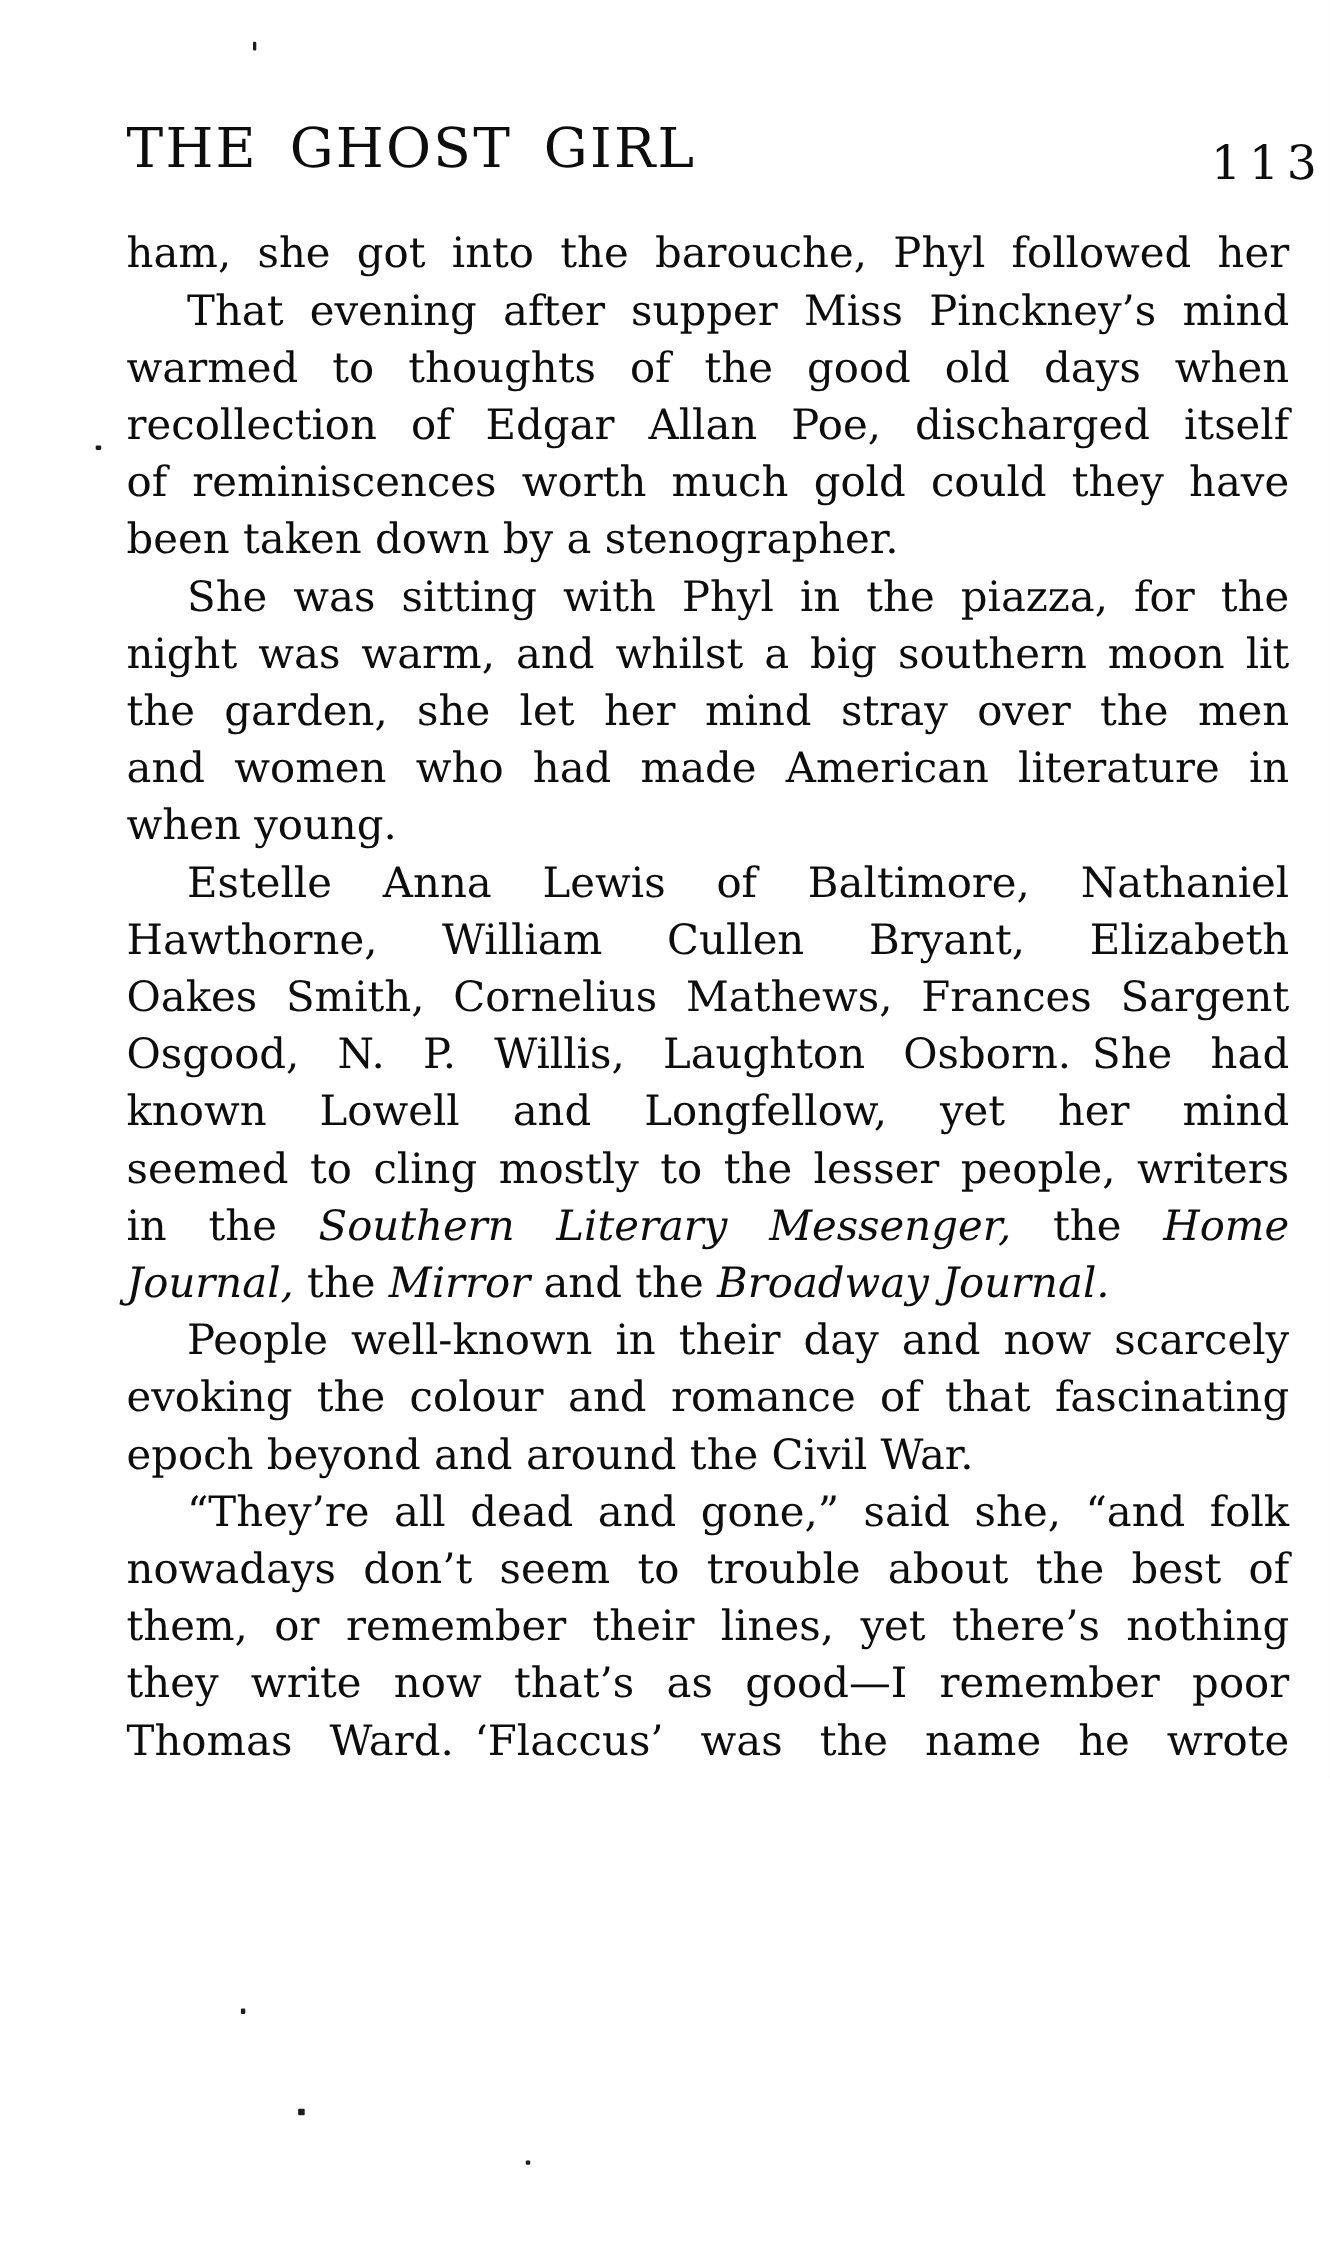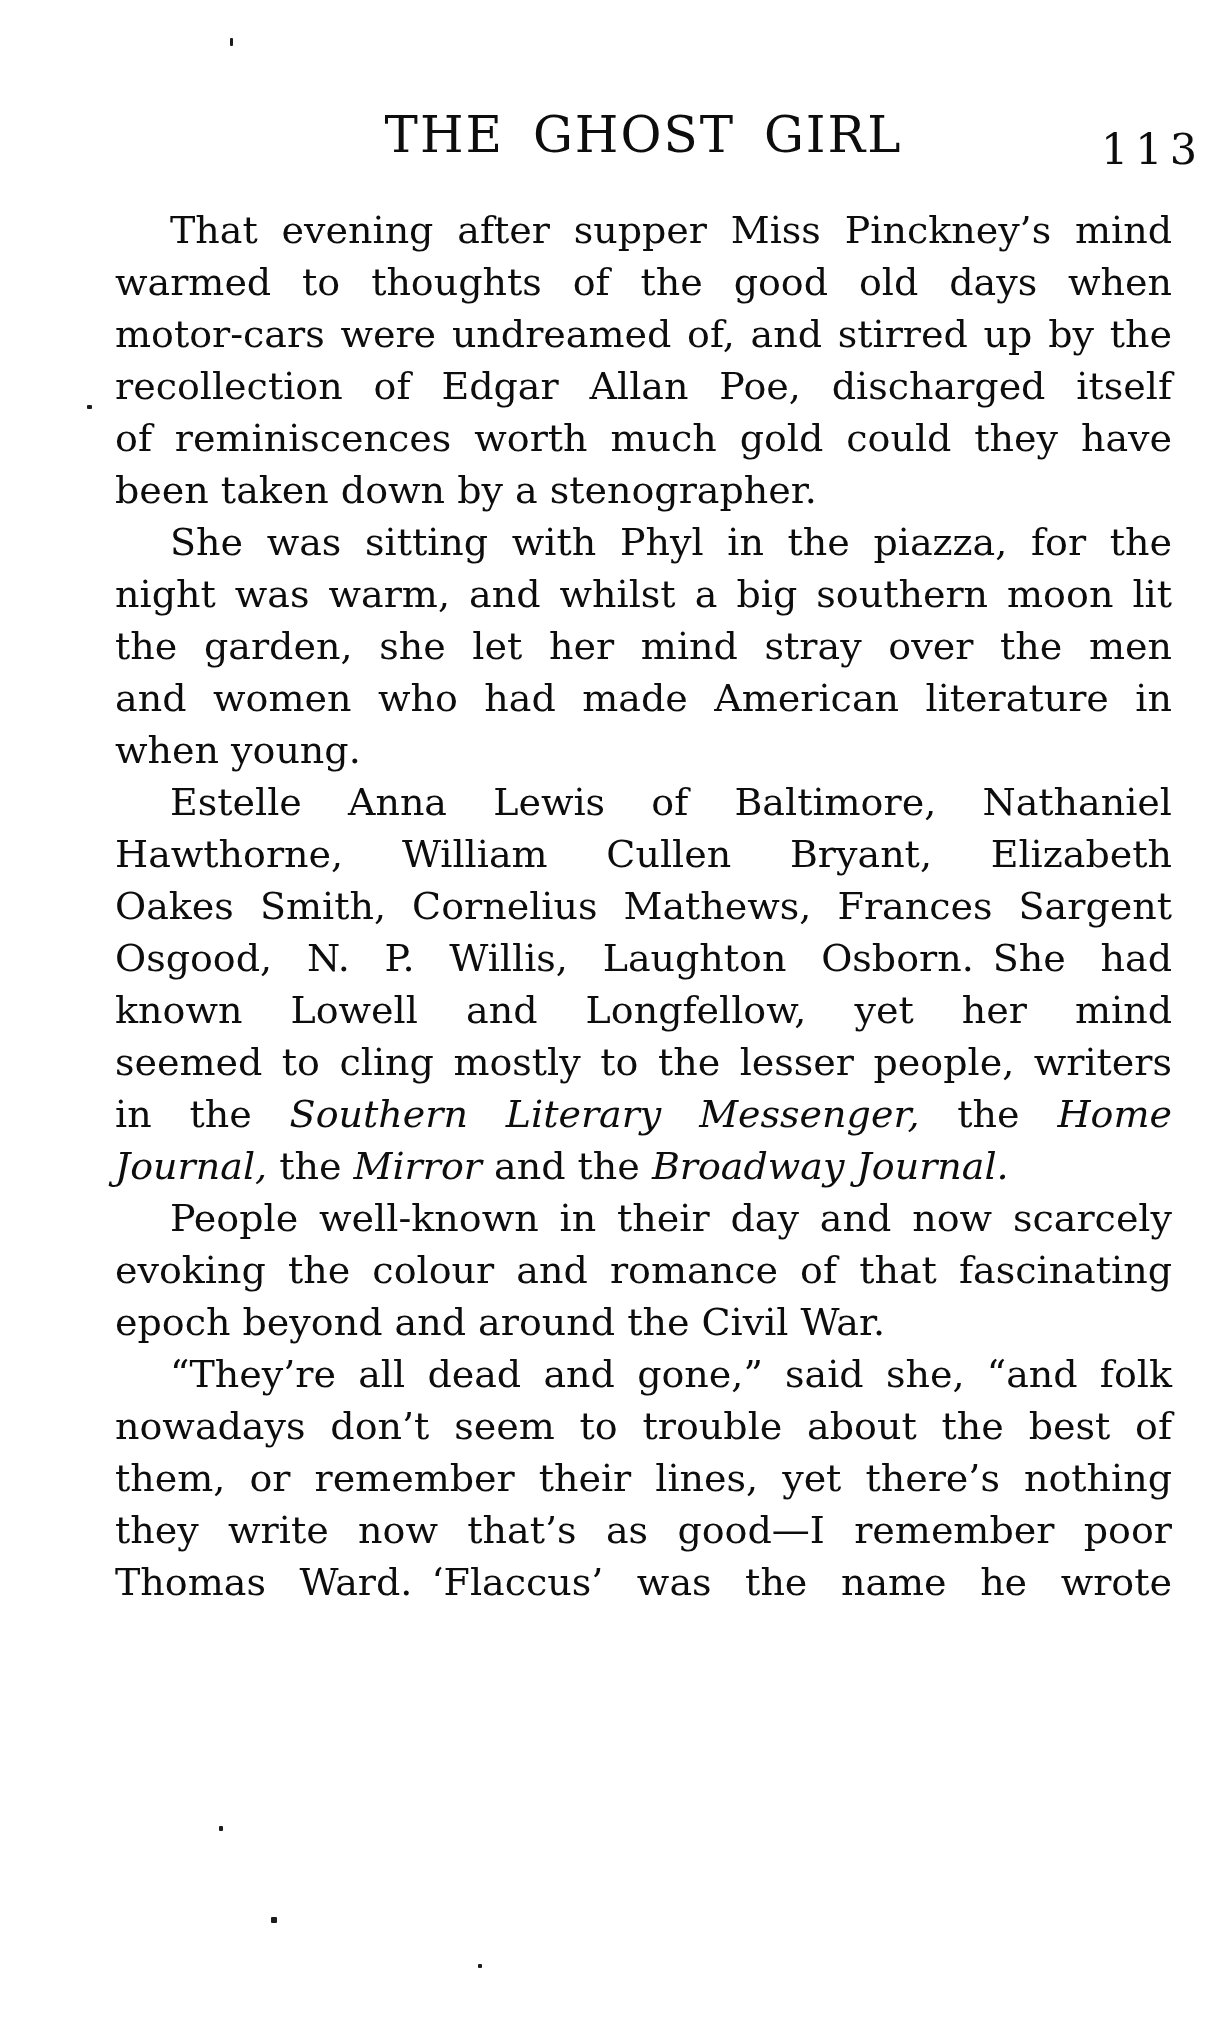--- a/index.html
+++ b/index.html
@@ -11,21 +11,20 @@
     font-family: "DejaVu Serif", "Liberation Serif", serif;
     color: #0d0d0d;
     overflow: hidden;
     margin: 0 auto;
   }
   .running-head {
     position: absolute;
     left: 115px;
     top: 106px;
     width: 1057px;
-    text-align: center;
     font-size: 50px;
     letter-spacing: 2px;
     word-spacing: 11px;
     white-space: nowrap;
   }
   .page-number {
     position: absolute;
     left: 1101px;
     top: 124px;
     font-size: 43px;
@@ -60,23 +59,23 @@
     border-radius: 1px;
   }
 </style>
 </head>
 <body>
 
 <div class="page">
   <div class="running-head">THE GHOST GIRL</div>
   <div class="page-number">113</div>
   <div class="textblock">
+      <div class="line just"><span>ham, she got into the barouche, Phyl followed her</span></div>
       <div class="line just ind"><span>That evening after supper Miss Pinckney’s mind</span></div>
       <div class="line just"><span>warmed to thoughts of the good old days when</span></div>
-      <div class="line just"><span>motor-cars were undreamed of, and stirred up by the</span></div>
       <div class="line just"><span>recollection of Edgar Allan Poe, discharged itself</span></div>
       <div class="line just"><span>of reminiscences worth much gold could they have</span></div>
       <div class="line"><span>been taken down by a stenographer.</span></div>
       <div class="line just ind"><span>She was sitting with Phyl in the piazza, for the</span></div>
       <div class="line just"><span>night was warm, and whilst a big southern moon lit</span></div>
       <div class="line just"><span>the garden, she let her mind stray over the men</span></div>
       <div class="line just"><span>and women who had made American literature in</span></div>
       <div class="line"><span>when young.</span></div>
       <div class="line just ind"><span>Estelle Anna Lewis of Baltimore, Nathaniel</span></div>
       <div class="line just"><span>Hawthorne, William Cullen Bryant, Elizabeth</span></div>

